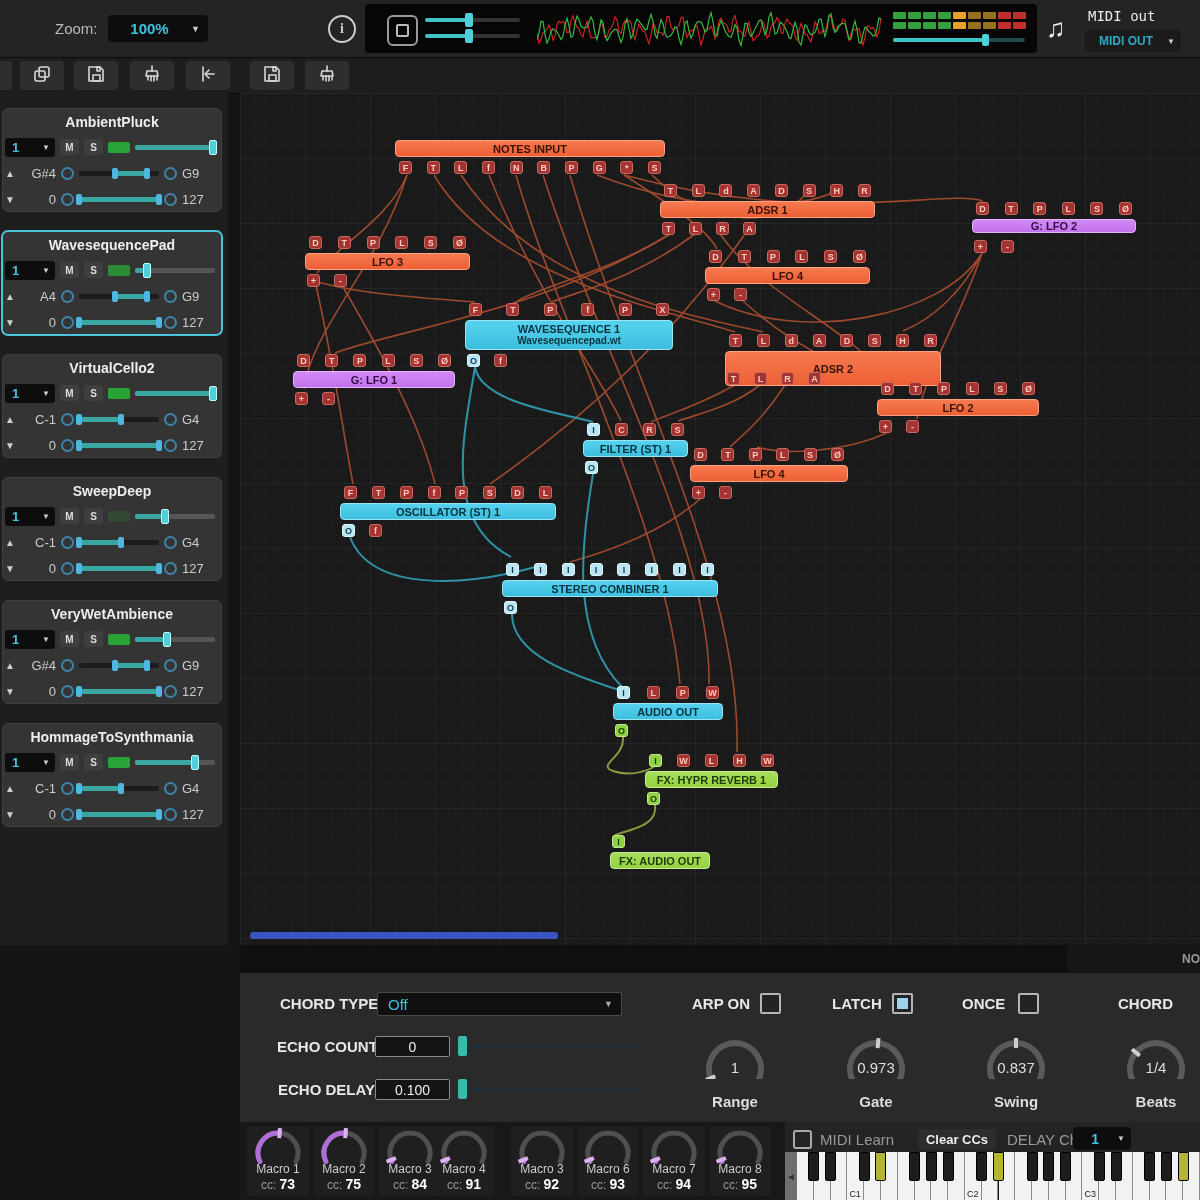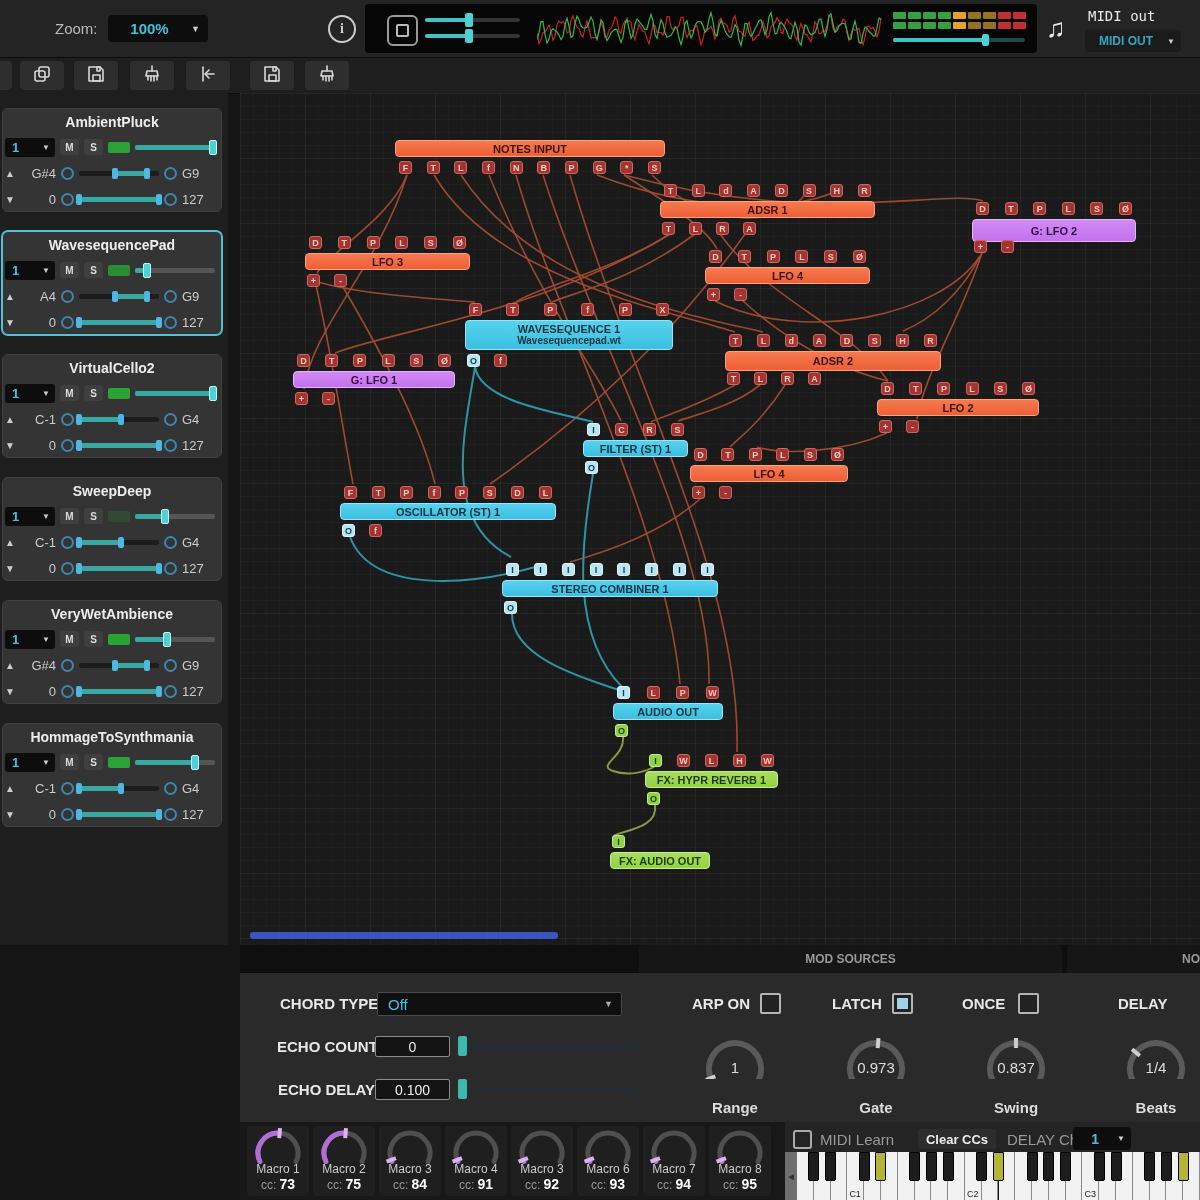--- a/index.html
+++ b/index.html
@@ -101,21 +101,21 @@
   .bp-dd .caret{color:#aaa;font-size:9px;margin-right:8px;}
   .bp-field{position:absolute;width:75px;height:21px;background:#141414;border:1px solid #8a8a8a;border-radius:2px;
     color:#eee;font-size:14px;display:flex;align-items:center;justify-content:center;box-sizing:border-box;}
   .bp-shandle{position:absolute;width:9px;height:20px;background:#3db8ae;border-radius:2px;}
   .bp-strack{position:absolute;width:165px;height:3px;background:#1e2e38;border-radius:2px;}
   .cb{position:absolute;width:17px;height:17px;border:2px solid #b5b5b5;border-radius:2px;background:#222;box-sizing:content-box;}
   .cb.checked:before{content:"";position:absolute;left:3px;top:3px;width:11px;height:11px;background:#9fd2e8;}
   .knob{position:absolute;width:84px;text-align:center;}
   .knob svg{display:block;margin:0 auto;}
   .knob .kval{position:absolute;left:0;top:26px;width:84px;text-align:center;font-size:15px;color:#ddd;}
-  .knob .klab{margin-top:20px;font-size:15px;font-weight:bold;color:#ddd;}
+  .knob .klab{margin-top:14px;font-size:15px;font-weight:bold;color:#ddd;}
 
   
   #macro-strip{position:absolute;left:240px;top:1122px;width:545px;height:78px;background:#181818;}
   .macro{position:absolute;top:4px;width:62px;height:70px;background:#1f1f1f;border-radius:4px;text-align:center;}
   .macro .mname{font-size:12px;color:#ccc;margin-top:-6px;white-space:nowrap;}
   .macro .mcc{font-size:12px;color:#999;white-space:nowrap;}
   .macro .mcc b{color:#fff;font-size:14px;}
   #midi-row{position:absolute;left:785px;top:1122px;width:415px;height:78px;background:#242424;}
   #midi-learn-cb{position:absolute;left:8px;top:8px;width:15px;height:15px;border:2px solid #aaa;border-radius:3px;background:transparent;}
   #midi-learn-label{position:absolute;left:35px;top:9px;font-size:15px;color:#999;}
@@ -553,21 +553,21 @@
           <div class="port red" style="left:114.9px;top:-17px">D</div>
           <div class="port red" style="left:142.6px;top:-17px">S</div>
           <div class="port red" style="left:170.3px;top:-17px">H</div>
           <div class="port red" style="left:198.0px;top:-17px">R</div>
           <div class="port red" style="left:2.0px;top:21px">T</div>
           <div class="port red" style="left:29.0px;top:21px">L</div>
           <div class="port red" style="left:56.0px;top:21px">R</div>
           <div class="port red" style="left:83.0px;top:21px">A</div>
         </div>
         <div class="node purple" style="left: 732px; top: 126px; width: 164px; height: 17px;">
-          <div class="bar" style="height:23px">
+          <div class="bar" style="height:14px">
             <span>G: LFO 2</span>
           </div>
           <div class="port red" style="left:4.0px;top:-17px">D</div>
           <div class="port red" style="left:32.6px;top:-17px">T</div>
           <div class="port red" style="left:61.2px;top:-17px">P</div>
           <div class="port red" style="left:89.8px;top:-17px">L</div>
           <div class="port red" style="left:118.4px;top:-17px">S</div>
           <div class="port red" style="left:147.0px;top:-17px">Ø</div>
           <div class="port red" style="left:2.0px;top:21px">+</div>
           <div class="port red" style="left:29.0px;top:21px">-</div>
@@ -606,21 +606,21 @@
           <div class="port red" style="left:4.0px;top:-17px">F</div>
           <div class="port red" style="left:41.4px;top:-17px">T</div>
           <div class="port red" style="left:78.8px;top:-17px">P</div>
           <div class="port red" style="left:116.2px;top:-17px">f</div>
           <div class="port red" style="left:153.6px;top:-17px">P</div>
           <div class="port red" style="left:191.0px;top:-17px">X</div>
           <div class="port cyan" style="left:2.0px;top:34px">O</div>
           <div class="port red" style="left:29.0px;top:34px">f</div>
         </div>
         <div class="node orange" style="left: 485px; top: 258px; width: 216px; height: 17px;">
-          <div class="bar" style="height:20px">
+          <div class="bar" style="height:35px">
             <span>ADSR 2</span>
           </div>
           <div class="port red" style="left:4.0px;top:-17px">T</div>
           <div class="port red" style="left:31.9px;top:-17px">L</div>
           <div class="port red" style="left:59.7px;top:-17px">d</div>
           <div class="port red" style="left:87.6px;top:-17px">A</div>
           <div class="port red" style="left:115.4px;top:-17px">D</div>
           <div class="port red" style="left:143.3px;top:-17px">S</div>
           <div class="port red" style="left:171.1px;top:-17px">H</div>
           <div class="port red" style="left:199.0px;top:-17px">R</div>
@@ -733,23 +733,20 @@
             <span>FX: AUDIO OUT</span>
           </div>
           <div class="port green" style="left:2.0px;top:-17px">I</div>
         </div>
       </div>
     <div id="hscroll"></div>
   </div>
 
   <div id="bottom-panel">
     <div id="tabbar">
-      <div class="tab" style="left:399px;width:423px;">
-          <span>MOD SOURCES</span>
-        </div>
       <div class="tab" style="left:827px;width:133px;justify-content:flex-end;padding-right:6px;">
           <span>NO</span>
         </div>
     </div>
 
     <div class="bp-label" style="left:40px;top:50px;">CHORD TYPE</div>
     <div class="bp-dd" style="left:137px;top:47px;width:245px;">
       <span class="val">Off</span>
       <span class="caret">▼</span>
     </div>
@@ -763,21 +760,21 @@
     <div class="bp-field" style="left:135px;top:134px;">0.100</div>
     <div class="bp-shandle" style="left:218px;top:134px;"></div>
     <div class="bp-strack" style="left:232px;top:143px;"></div>
 
     <div class="bp-label" style="left:452px;top:50px;">ARP ON</div>
     <div class="cb" id="cb-arp" style="left:520px;top:48px;"></div>
     <div class="bp-label" style="left:592px;top:50px;">LATCH</div>
     <div class="cb checked" id="cb-latch" style="left:652px;top:48px;"></div>
     <div class="bp-label" style="left:722px;top:50px;">ONCE</div>
     <div class="cb" id="cb-once" style="left:778px;top:48px;"></div>
-    <div class="bp-label" style="left:878px;top:50px;">DELAY</div>
+    <div class="bp-label" style="left:878px;top:50px;">CHORD</div>
 
     <div id="arp-knobs">
         <div class="knob" style="left: 453px; top: 88px;">
           <svg width="84" height="46" viewBox="0 0 84 46">
             <path d="M18.4,47.0 A26,26 0 1 1 65.6,47.0" stroke="#5a5a5a" stroke-width="6" fill="none" stroke-linecap="round"></path>
             <line x1="22.317078220670275" y1="43.32001299375812" x2="12.944258325751363" y2="46.80573346697627" stroke="#cfcfcf" stroke-width="4"></line>
           </svg>
           <div class="kval">1</div>
           <div class="klab">Range</div>
         </div>
@@ -817,21 +814,21 @@
       <div class="macro" style="left: 73px;"><svg width="62" height="38" viewBox="0 0 62 38">
           <path d="M12.9,35.5 A20,20 0 1 1 49.1,35.5" stroke="#4f4f4f" stroke-width="5" fill="none" stroke-linecap="round"></path>
           <path d="M12.9,35.5 A20,20 0 0 1 32.6,7.1" stroke="#b06fd8" stroke-width="5" fill="none" stroke-linecap="round"></path>
           <line x1="32.20298386493289" y1="12.048316823156293" x2="33.004973108221485" y2="2.0805280385938225" stroke="#dcb2ef" stroke-width="4"></line>
         </svg><div class="mname">Macro 2</div><div class="mcc">cc: <b>75</b></div></div>
       <div class="macro" style="left: 139px;"><svg width="62" height="38" viewBox="0 0 62 38">
           <path d="M12.9,35.5 A20,20 0 1 1 49.1,35.5" stroke="#4f4f4f" stroke-width="5" fill="none" stroke-linecap="round"></path>
           <path d="M12.9,35.5 A20,20 0 0 1 12.3,34.0" stroke="#b06fd8" stroke-width="5" fill="none" stroke-linecap="round"></path>
           <line x1="16.94077015762163" y1="32.22858070982723" x2="7.567950262702709" y2="35.71430118304538" stroke="#dcb2ef" stroke-width="4"></line>
         </svg><div class="mname">Macro 3</div><div class="mcc">cc: <b>84</b></div></div>
-      <div class="macro" style="left: 205px;"><svg width="62" height="38" viewBox="0 0 62 38">
+      <div class="macro" style="left: 193px;"><svg width="62" height="38" viewBox="0 0 62 38">
           <path d="M12.9,35.5 A20,20 0 1 1 49.1,35.5" stroke="#4f4f4f" stroke-width="5" fill="none" stroke-linecap="round"></path>
           <path d="M12.9,35.5 A20,20 0 0 1 12.3,34.0" stroke="#b06fd8" stroke-width="5" fill="none" stroke-linecap="round"></path>
           <line x1="16.94077015762163" y1="32.22858070982723" x2="7.567950262702709" y2="35.71430118304538" stroke="#dcb2ef" stroke-width="4"></line>
         </svg><div class="mname">Macro 4</div><div class="mcc">cc: <b>91</b></div></div>
       <div class="macro" style="left: 271px;"><svg width="62" height="38" viewBox="0 0 62 38">
           <path d="M12.9,35.5 A20,20 0 1 1 49.1,35.5" stroke="#4f4f4f" stroke-width="5" fill="none" stroke-linecap="round"></path>
           <path d="M12.9,35.5 A20,20 0 0 1 12.3,34.0" stroke="#b06fd8" stroke-width="5" fill="none" stroke-linecap="round"></path>
           <line x1="16.94077015762163" y1="32.22858070982723" x2="7.567950262702709" y2="35.71430118304538" stroke="#dcb2ef" stroke-width="4"></line>
         </svg><div class="mname">Macro 3</div><div class="mcc">cc: <b>92</b></div></div>
       <div class="macro" style="left: 337px;"><svg width="62" height="38" viewBox="0 0 62 38">

